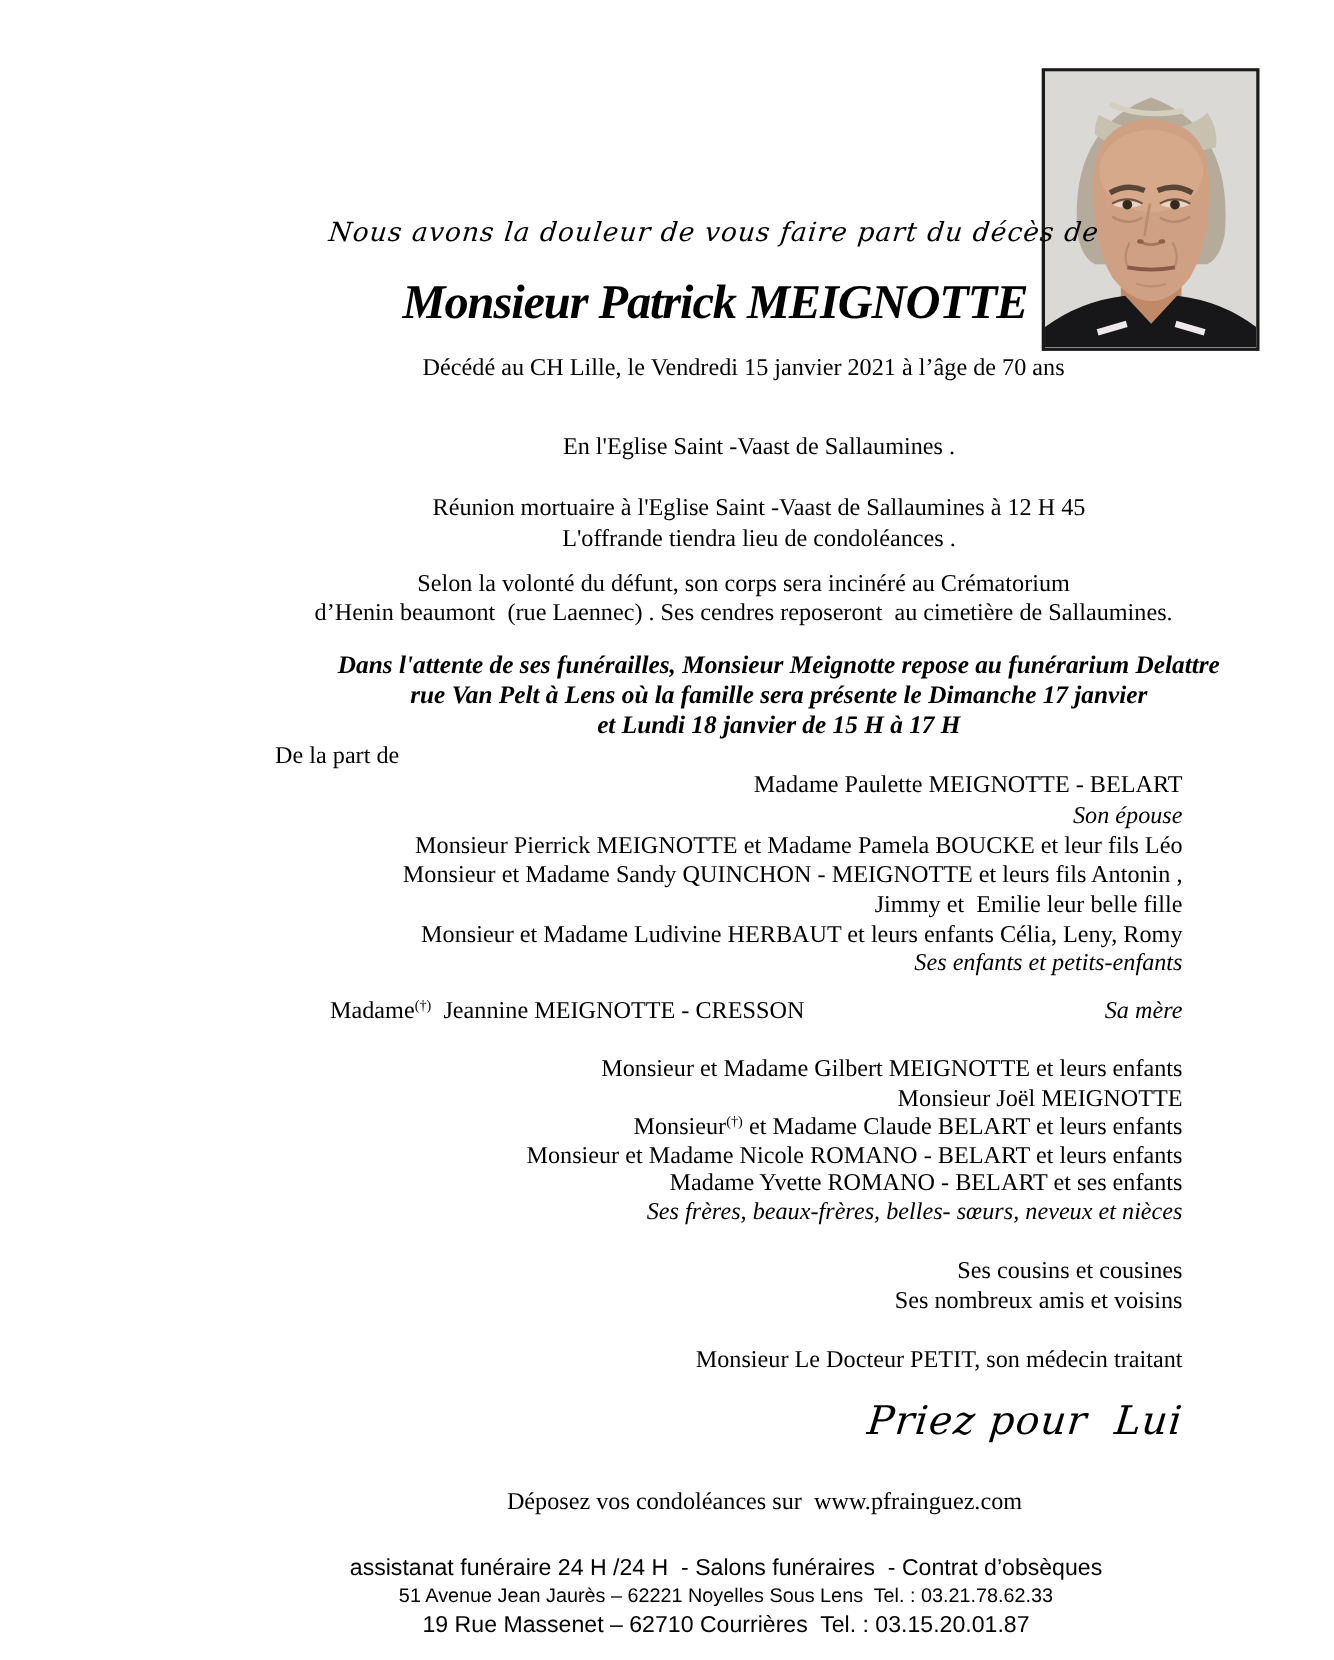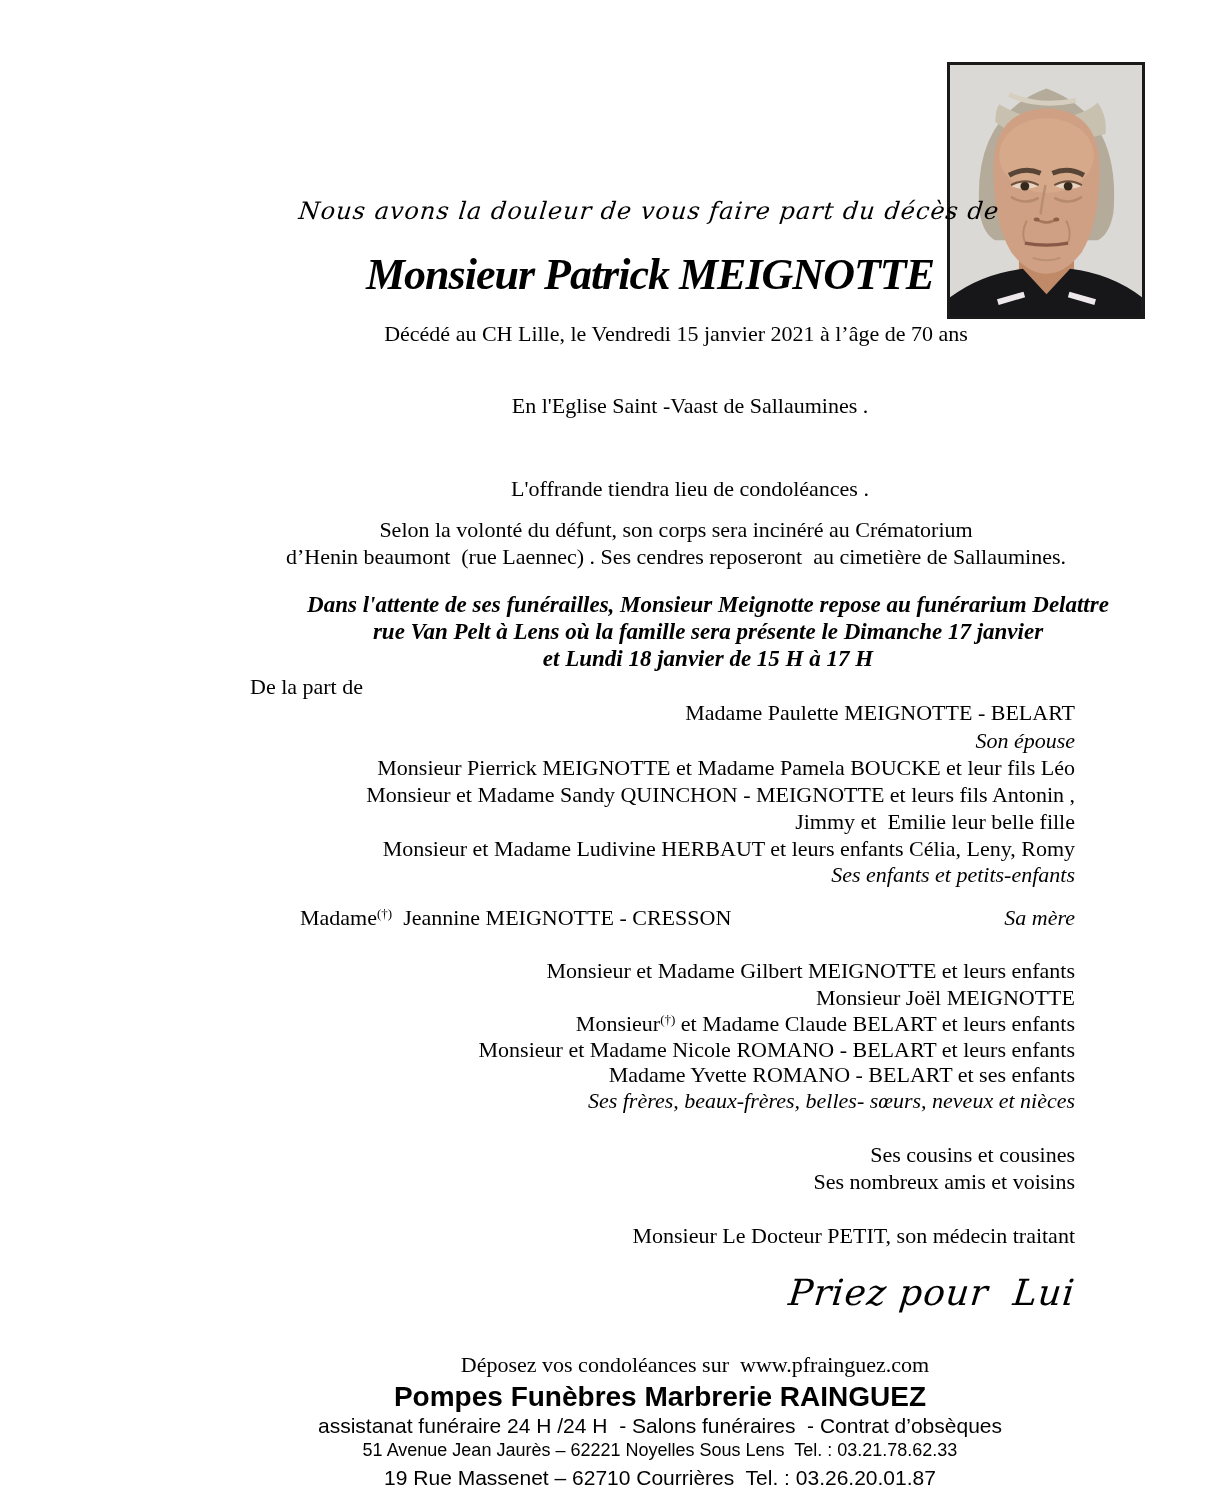--- a/index.html
+++ b/index.html
@@ -67,20 +67,21 @@
       <rect x="48" y="234" width="28" height="6" fill="#efe8ea" transform="rotate(-16 62 237)"></rect>
       <rect x="120" y="234" width="28" height="6" fill="#efe8ea" transform="rotate(16 134 237)"></rect>
     </svg>
   </div>
 
   <div class="line center script" style="left:85px;top:198px;width:1128px;font-size:24px;">Nous avons la douleur de vous faire part du décès de</div>
   <div class="line center big-name" style="left:87px;top:250px;width:1126px;">Monsieur Patrick MEIGNOTTE</div>
 
   <div class="line center" style="left:139px;top:321px;width:1074px;">Décédé au CH Lille, le Vendredi 15 janvier 2021 à l’âge de 70 ans</div>
   <div class="line center" style="left:167px;top:393px;width:1046px;">En l'Eglise Saint -Vaast de Sallaumines .</div>
+  <div class="line center" style="left:167px;top:448px;width:1046px;">Réunion mortuaire à l'Eglise Saint -Vaast de Sallaumines à 12 H 45</div>
   <div class="line center" style="left:167px;top:476px;width:1046px;">L'offrande tiendra lieu de condoléances .</div>
   <div class="line center" style="left:139px;top:544px;width:1074px;">d’Henin beaumont  (rue Laennec) . Ses cendres reposeront  au cimetière de Sallaumines.</div>
   <div class="line center" style="left:139px;top:517px;width:1074px;">Selon la volonté du défunt, son corps sera incinéré au Crématorium</div>
   <div class="line center bolditalic" style="left:203px;top:592px;width:1010px;">Dans l'attente de ses funérailles, Monsieur Meignotte repose au funérarium Delattre</div>
   <div class="line center bolditalic" style="left:203px;top:619px;width:1010px;">rue Van Pelt à Lens où la famille sera présente le Dimanche 17 janvier</div>
   <div class="line center bolditalic" style="left:203px;top:646px;width:1010px;">et Lundi 18 janvier de 15 H à 17 H</div>
 
   <div class="line" style="left:250px;top:674px;">De la part de</div>
   <div class="line fam" style="top:700px;">Madame Paulette MEIGNOTTE - BELART</div>
   <div class="line fam right italic" style="top:728px;">Son épouse</div>
@@ -102,18 +103,17 @@
   <div class="line fam" style="top:1062px;">Madame Yvette ROMANO - BELART et ses enfants</div>
   <div class="line fam" style="top:1142px;">Ses cousins et cousines</div>
 
   <div class="line fam right italic" style="top:1088px;">Ses frères, beaux-frères, belles- sœurs, neveux et nièces</div>
   <div class="line fam" style="top:1169px;">Ses nombreux amis et voisins</div>
   <div class="line fam" style="top:1223px;">Monsieur Le Docteur PETIT, son médecin traitant</div>
 
   <div class="line right script" style="left:575px;top:1272px;width:500px;font-size:36px;">Priez pour  Lui</div>
 
   <div class="line center" style="left:177px;top:1352px;width:1036px;">Déposez vos condoléances sur  www.pfrainguez.com</div>
-  <div class="line center sans company" style="left:107px;top:1381px;width:1106px;">Pompes Funèbres Marbrerie RAINGUEZ</div>
   <div class="line center sans" style="left:107px;top:1414px;width:1106px;font-size:21px;">assistanat funéraire 24 H /24 H  - Salons funéraires  - Contrat d’obsèques</div>
   <div class="line center sans" style="left:107px;top:1440px;width:1106px;font-size:18px;">51 Avenue Jean Jaurès – 62221 Noyelles Sous Lens  Tel. : 03.21.78.62.33</div>
-  <div class="line center sans" style="left:107px;top:1466px;width:1106px;font-size:21px;">19 Rue Massenet – 62710 Courrières  Tel. : 03.26.20.01.87</div>
+  <div class="line center sans" style="left:107px;top:1466px;width:1106px;font-size:21px;">19 Rue Massenet – 62710 Courrières  Tel. : 03.15.20.01.87</div>
 
 </div>
 
 </body></html>

